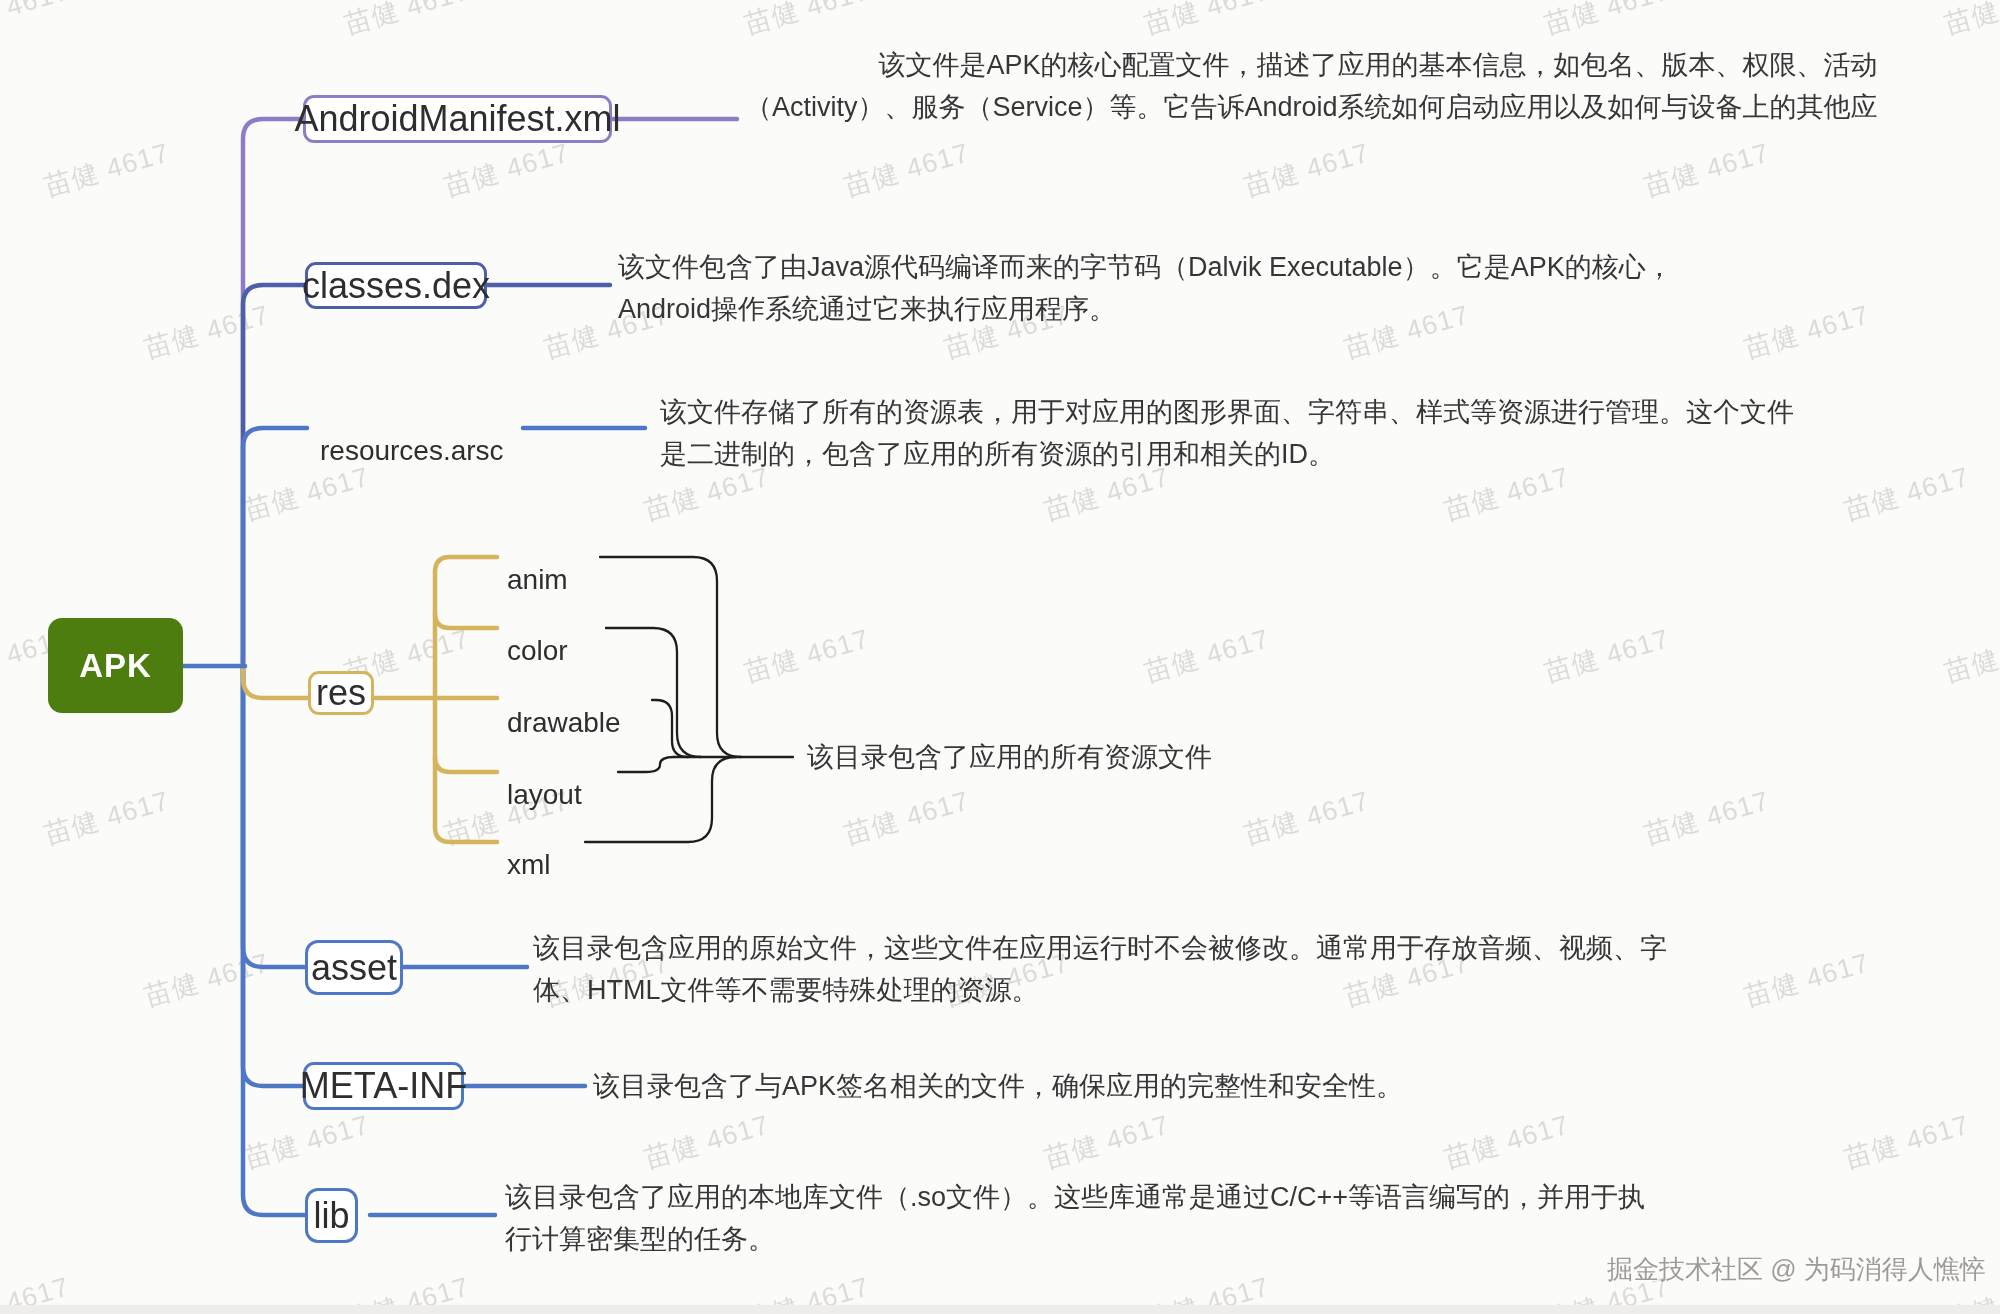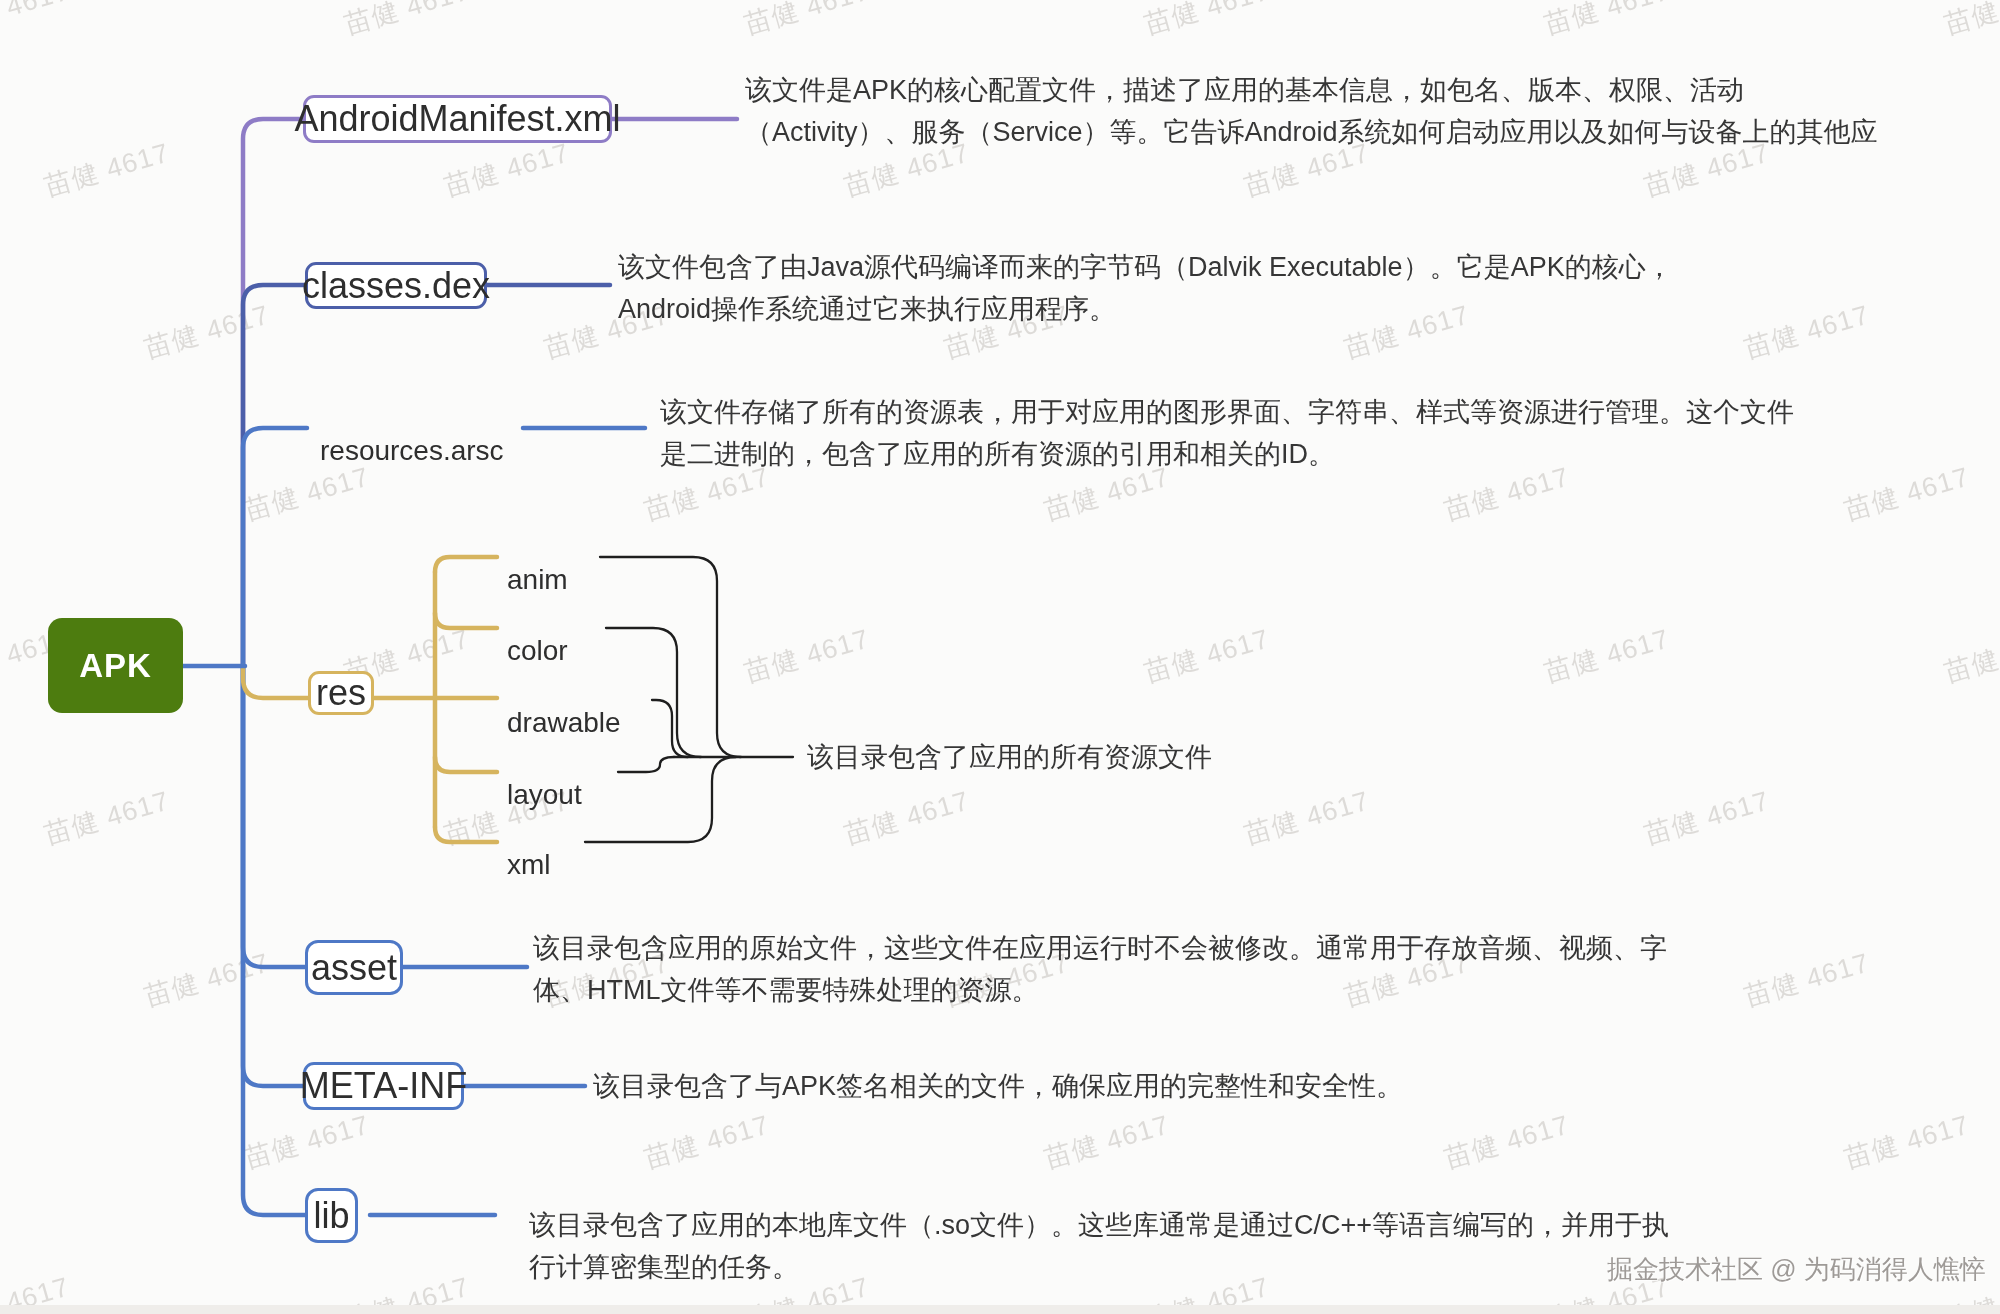--- a/index.html
+++ b/index.html
@@ -164,21 +164,21 @@
   <div class="box" style="left:303px;top:1062px;width:161px;height:48px;">META-INF</div>
 
   <div class="box" style="left:305px;top:1188px;width:53px;height:55px;border-radius:13px;">lib</div>
 
   <div class="plain" style="left:507px;top:557px;">anim</div>
   <div class="plain" style="left:507px;top:628px;">color</div>
   <div class="plain" style="left:507px;top:700px;">drawable</div>
   <div class="plain" style="left:507px;top:772px;">layout</div>
   <div class="plain" style="left:507px;top:842px;">xml</div>
 
-  <div class="desc" style="left:745px;top:69px;">
+  <div class="desc" style="left:745px;top:44px;text-align:right;">
     <div>该文件是APK的核心配置文件，描述了应用的基本信息，如包名、版本、权限、活动</div>
     <div>（Activity）、服务（Service）等。它告诉Android系统如何启动应用以及如何与设备上的其他应</div>
   </div>
 
   <div class="desc" style="left:618px;top:246px;">
     <div>该文件包含了由Java源代码编译而来的字节码（Dalvik Executable）。它是APK的核心，</div>
     <div>Android操作系统通过它来执行应用程序。</div>
   </div>
 
   <div class="desc" style="left:807px;top:736px;">
@@ -192,21 +192,21 @@
 
   <div class="desc" style="left:533px;top:927px;">
     <div>该目录包含应用的原始文件，这些文件在应用运行时不会被修改。通常用于存放音频、视频、字</div>
     <div>体、HTML文件等不需要特殊处理的资源。</div>
   </div>
 
   <div class="desc" style="left:593px;top:1065px;">
     <div>该目录包含了与APK签名相关的文件，确保应用的完整性和安全性。</div>
   </div>
 
-  <div class="desc" style="left:505px;top:1204px;margin-left:24px;">
+  <div class="desc" style="left:505px;top:1176px;">
     <div>该目录包含了应用的本地库文件（.so文件）。这些库通常是通过C/C++等语言编写的，并用于执</div>
     <div>行计算密集型的任务。</div>
   </div>
 
   <div class="credit">掘金技术社区 @ 为码消得人憔悴</div>
 
   <div class="bottom-edge"></div>
 </div>
 
 </body></html>

